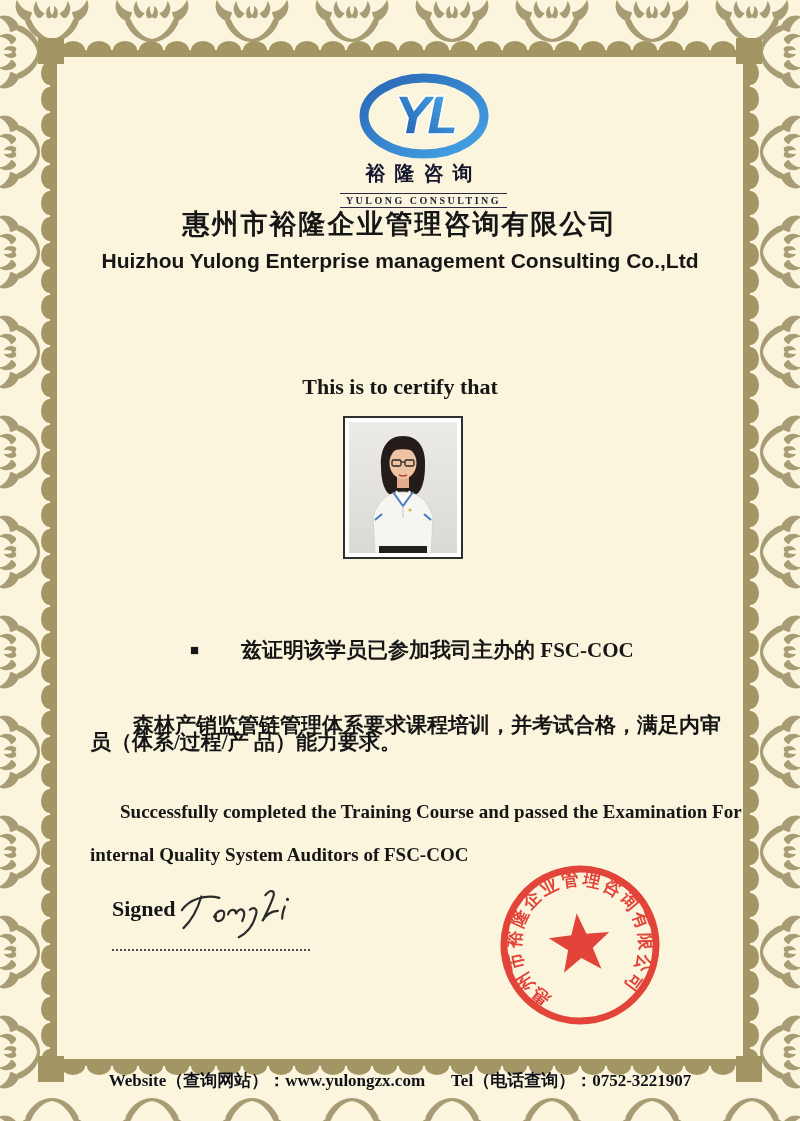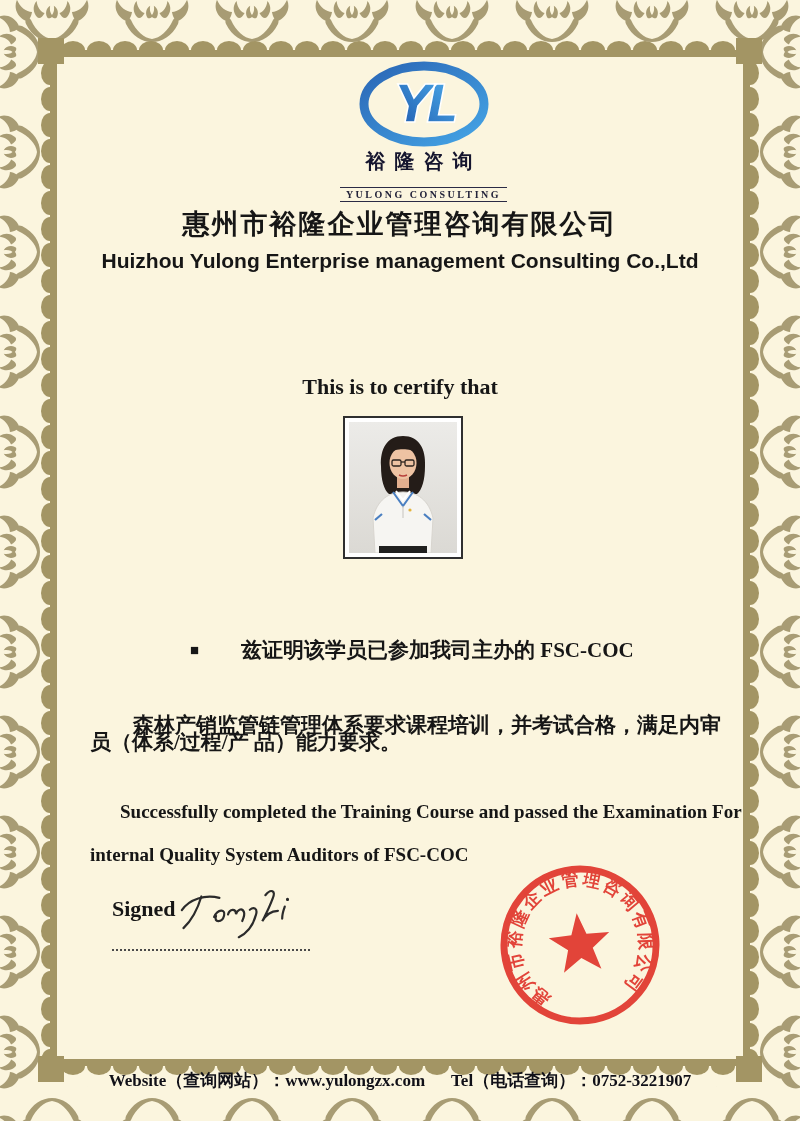--- a/index.html
+++ b/index.html
@@ -9,25 +9,25 @@
     background:#fbf5de;
     overflow:hidden;
     font-family:"Liberation Serif", serif;
     color:#161616;
   }
   .border-layer{position:absolute;inset:0;z-index:0;}
   .content{position:absolute;inset:0;z-index:1;}
   .abs{position:absolute;}
   .center{left:0;right:0;text-align:center;}
 
-  .logo-block{top:60px;padding-left:47px;}
+  .logo-block{top:72px;padding-left:47px;}
   .logo-cn{font-size:20px;font-weight:bold;letter-spacing:9px;color:#15152e;margin-top:-4px;}
   .logo-en{display:inline-block;font-family:"Liberation Serif",serif;font-size:10px;font-weight:bold;
            letter-spacing:2.5px;color:#23233a;border-top:1.5px solid #2a2a44;border-bottom:1.5px solid #2a2a44;
-           padding:1px 6px;margin-top:12px;}
+           padding:1px 6px;margin-top:6px;}
 
   .company-cn{top:206px;font-size:27px;font-weight:bold;letter-spacing:2px;}
   .company-en{top:249px;font-family:"Liberation Sans",sans-serif;font-size:21px;font-weight:bold;}
   .cert-title{top:312px;font-family:"Liberation Sans",sans-serif;font-size:27px;font-weight:bold;letter-spacing:0.5px;}
   .certify-line{top:374px;font-size:22px;font-weight:bold;}
 
   .photo{left:343px;top:416px;width:108px;height:131px;background:#ffffff;border:2px solid #2f2f2f;padding:4px;}
   .photo svg{display:block;width:108px;height:131px;}
 
   .trainee-name{top:588px;font-size:23px;font-weight:600;letter-spacing:2px;}

